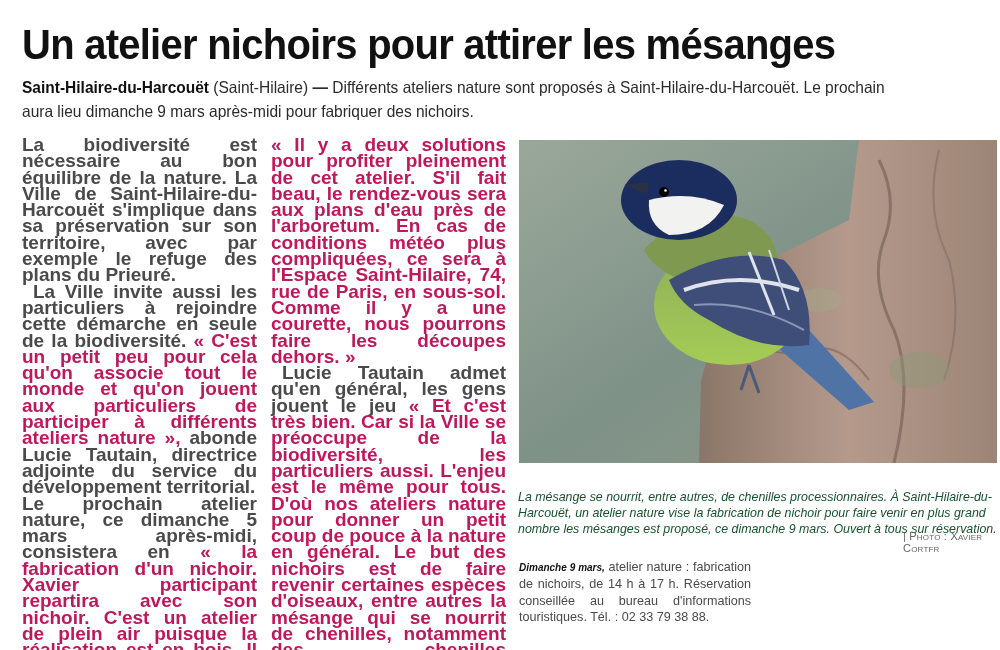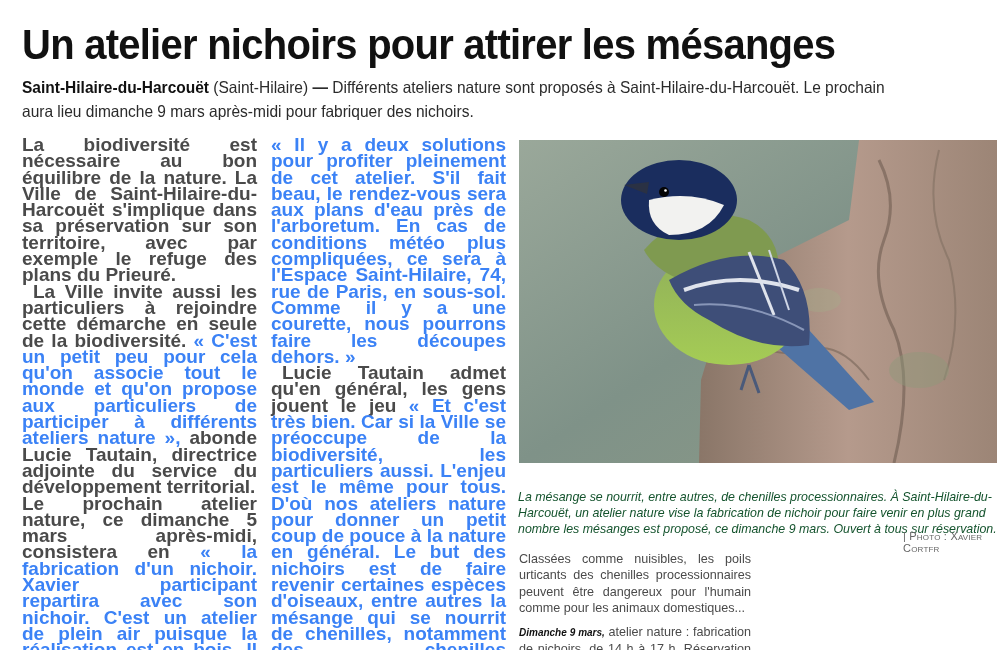--- a/index.html
+++ b/index.html
@@ -20,21 +20,21 @@
   .chapo .place { font-weight: bold; color: #111; }
   .chapo .dash { font-weight: bold; }
 
   .col {
     position: absolute; top: 137px; width: 235px;
     font-size: 19px; line-height: 16.3px; color: #4a4a4a;
     text-align: justify; hyphens: manual; font-weight: bold;
   }
   .col p { margin: 0; }
   .col p.indent { text-indent: 11px; }
-  .col b { color: #3b82f6; }
+  .col b { color: #be185d; }
   .col1 { left: 22px; }
   .col2 { left: 271px; }
 
   .photo {
     position: absolute; left: 519px; top: 140px; width: 478px; height: 323px;
     overflow: hidden; background: #8a9a8c;
   }
   .photo svg { display: block; }
 
   .caption {
@@ -64,21 +64,21 @@
 
 <div class="chapo">
   <span class="place">Saint-Hilaire-du-Harcouët</span>
   <span>(Saint-Hilaire)</span>
   <span class="dash">—</span>
   <span>Différents ateliers nature sont proposés à Saint-Hilaire-du-Harcouët. Le prochain aura lieu dimanche 9 mars après-midi pour fabriquer des nichoirs.</span>
 </div>
 
 <div class="col col1">
   <p>La biodiversité est nécessaire au bon équilibre de la nature. La Ville de Saint-Hilaire-du-Harcouët s'implique dans sa préservation sur son territoire, avec par exemple le refuge des plans du Prieuré.</p>
-  <p class="indent"><span>La Ville invite aussi les particuliers à rejoindre cette démarche en seule de la biodiversité. </span><b>« C'est un petit peu pour cela qu'on associe tout le monde et qu'on propose aux particuliers de participer à différents ateliers nature »,</b><span> abonde Lucie Tautain, directrice adjointe du service du développement territorial.</span></p>
+  <p class="indent"><span>La Ville invite aussi les particuliers à rejoindre cette démarche en seule de la biodiversité. </span><b>« C'est un petit peu pour cela qu'on associe tout le monde et qu'on jouent aux particuliers de participer à différents ateliers nature »,</b><span> abonde Lucie Tautain, directrice adjointe du service du développement territorial.</span></p>
   <p><span>Le prochain atelier nature, ce dimanche 5 mars après-midi, consistera en </span><b>« la fabrication d'un nichoir. Xavier participant repartira avec son nichoir. C'est un atelier de plein air puisque la réalisation est en bois. Il y a de la découpe. »</b><span> La vise inconnue sera la météo. Les organisateurs ont tout prévu : </span></p>
 </div>
 
 <div class="col col2" style="top:137px;">
   <p><b>« Il y a deux solutions pour profiter pleinement de cet atelier. S'il fait beau, le rendez-vous sera aux plans d'eau près de l'arboretum. En cas de conditions météo plus compliquées, ce sera à l'Espace Saint-Hilaire, 74, rue de Paris, en sous-sol. Comme il y a une courette, nous pourrons faire les découpes dehors. »</b></p>
   <p class="indent"><span>Lucie Tautain admet qu'en général, les gens jouent le jeu </span><b>« Et c'est très bien. Car si la Ville se préoccupe de la biodiversité, les particuliers aussi. L'enjeu est le même pour tous. D'où nos ateliers nature pour donner un petit coup de pouce à la nature en général. Le but des nichoirs est de faire revenir certaines espèces d'oiseaux, entre autres la mésange qui se nourrit de chenilles, notamment des chenilles processionnaires. Malheureusement, nous en avons qui colonisent des essences d'arbres dans le quartier de Beauséjour. »</b></p>
 </div>
 
 <figure class="photo">
   <svg width="478" height="323" viewBox="0 0 478 323">
@@ -129,16 +129,15 @@
     <path d="M105 45 L130 42 L128 54 Z" fill="#2a3144"></path>
 
     <path d="M230 225 l-8 25 m8 -25 l10 28" stroke="#4a5a7a" stroke-width="3" fill="none"></path>
   </svg>
 </figure>
 
 <figcaption class="caption">La mésange se nourrit, entre autres, de chenilles processionnaires. À Saint-Hilaire-du-Harcouët, un atelier nature vise la fabrication de nichoir pour faire venir en plus grand nombre les mésanges est proposé, ce dimanche 9 mars. Ouvert à tous sur réservation.</figcaption>
 <div class="credit">| Photo : Xavier Cortfr</div>
 
 <div class="col3">
-  <p> Classées comme nuisibles, les poils urticants des chenilles processionnaires peuvent être dangereux pour l'humain comme pour les animaux domestiques...</p>
   <p class="info"><b>Dimanche 9 mars,</b><span> atelier nature : fabrication de nichoirs, de 14 h à 17 h. Réservation conseillée au bureau d'informations touristiques. Tél. : 02 33 79 38 88.</span></p>
 </div>
 <div class="col4"></div>
 
 </body></html>

